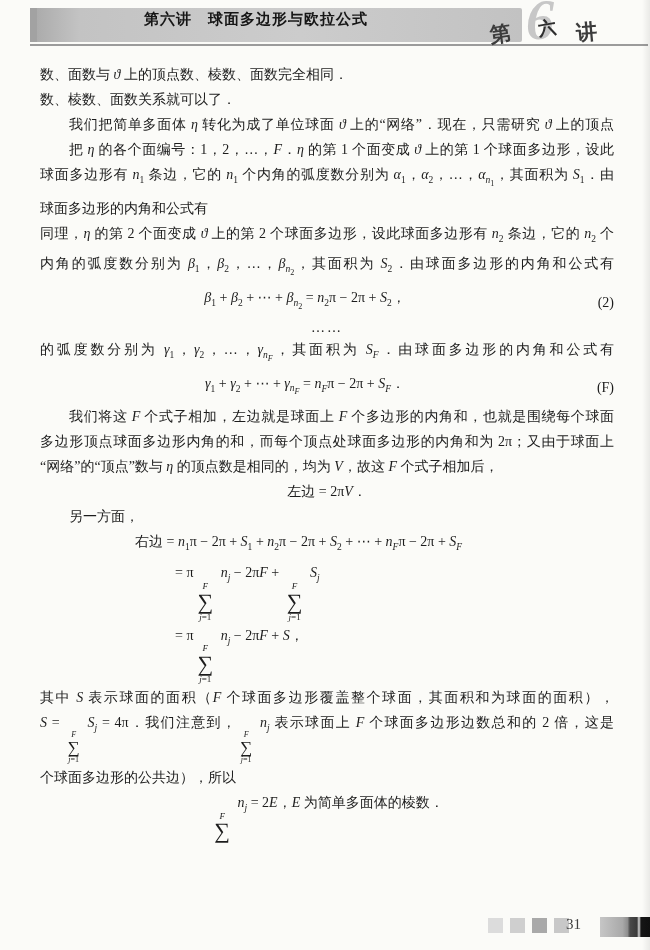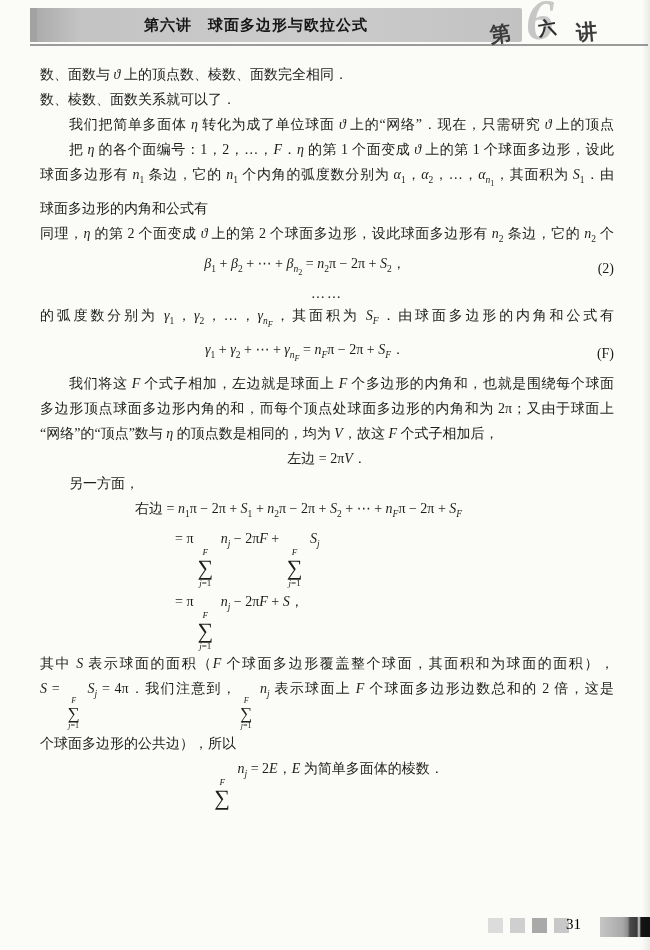--- a/index.html
+++ b/index.html
@@ -3,21 +3,21 @@
 <meta charset="utf-8">
 <style>
   html,body{margin:0;padding:0;}
   body{width:650px;height:950px;position:relative;background:#fbfbf8;overflow:hidden;
        font-family:"Liberation Serif","DejaVu Serif",serif;color:#1c1c1c;}
   
   .band{position:absolute;left:30px;top:8px;width:492px;height:34px;
         background:linear-gradient(90deg,#a8a8a8 0%,#c3c3c3 10%,#cccccc 55%,#c2c2c2 100%);
         border-radius:2px;}
   .band-edge{position:absolute;left:30px;top:8px;width:7px;height:34px;background:#a2a2a2;}
-  .band-title{position:absolute;left:30px;top:8px;width:452px;height:34px;line-height:34px;
+  .band-title{position:absolute;left:30px;top:2px;width:452px;height:34px;line-height:34px;
         text-align:center;font-family:"Liberation Sans","DejaVu Sans",sans-serif;
         font-weight:bold;font-size:15px;color:#161616;letter-spacing:1px;}
   .rule{position:absolute;left:30px;top:44px;width:618px;height:2px;background:#9b9b9b;}
   .stamp{position:absolute;top:0px;right:24px;width:150px;height:54px;}
   .stamp .big{position:absolute;left:50px;top:-12px;font-size:56px;font-style:italic;
         color:#c7c7c7;font-weight:bold;}
   .stamp .pre{position:absolute;left:14px;top:20px;font-size:21px;color:#3c3c3c;
         font-weight:bold;transform:rotate(-8deg);}
   .stamp .mid{position:absolute;left:62px;top:16px;font-size:18px;color:#2e2e2e;
         font-weight:bold;transform:rotate(-10deg);}
@@ -41,21 +41,21 @@
        line-height:1;margin:0 4px;}
   .sum .lim{font-size:9px;line-height:1.1;}
   .sum .sig{font-size:22px;line-height:0.95;}
   .sum.sm{vertical-align:-0.7em;margin:0 3px;}
   .sum.sm .sig{font-size:17px;}
   .sum.sm .lim{font-size:8px;}
   
   .foot-stamps{position:absolute;left:488px;top:918px;display:flex;gap:7px;}
   .foot-stamps .sq{width:15px;height:15px;}
   .sq1{background:#dcdcdc;} .sq2{background:#cfcfcf;} .sq3{background:#a9a9a9;} .sq4{background:#c8c8c8;}
-  .pagenum{position:absolute;left:566px;top:912px;font-size:15px;line-height:25px;color:#000000;}
+  .pagenum{position:absolute;left:566px;top:912px;font-size:15px;line-height:25px;color:#404040;}
   .foot-band{position:absolute;left:600px;top:917px;width:50px;height:20px;
        background:linear-gradient(90deg,#c6c6c6 0%,#a9a9a9 45%,#8f8f8f 55%,#4a4a4a 60%,#3a3a3a 74%,#d9d9d9 78%,#151515 82%,#111 100%);}
   .edge-shadow{position:absolute;right:0;top:0;width:8px;height:950px;
        background:linear-gradient(90deg,rgba(0,0,0,0),rgba(0,0,0,0.07));}
 </style>
 </head>
 <body>
 
 <div class="band"></div>
 <div class="band-edge"></div>
@@ -71,20 +71,21 @@
 <div class="page-body">
   <div class="ln">数、面数与 <i>ϑ</i> 上的顶点数、棱数、面数完全相同．</div>
   <div class="ln">数、棱数、面数关系就可以了．</div>
   <div class="ln just ind">我们把简单多面体 <i>η</i> 转化为成了单位球面 <i>ϑ</i> 上的“网络”．现在，只需研究 <i>ϑ</i> 上的顶点</div>
   <div class="ln just ind">把 <i>η</i> 的各个面编号：1，2，…，<i>F</i>．<i>η</i> 的第 1 个面变成 <i>ϑ</i> 上的第 1 个球面多边形，设此</div>
   <div class="ln just">球面多边形有 <i>n</i><sub>1</sub> 条边，它的 <i>n</i><sub>1</sub> 个内角的弧度数分别为 <i>α</i><sub>1</sub>，<i>α</i><sub>2</sub>，…，<i>α</i><sub><i>n</i><sub>1</sub></sub>，其面积为 <i>S</i><sub>1</sub>．由</div>
   <div class="ln">球面多边形的内角和公式有</div>
 
 
   <div class="ln just">同理，<i>η</i> 的第 2 个面变成 <i>ϑ</i> 上的第 2 个球面多边形，设此球面多边形有 <i>n</i><sub>2</sub> 条边，它的 <i>n</i><sub>2</sub> 个</div>
+  <div class="ln just">内角的弧度数分别为 <i>β</i><sub>1</sub>，<i>β</i><sub>2</sub>，…，<i>β</i><sub><i>n</i><sub>2</sub></sub>，其面积为 <i>S</i><sub>2</sub>．由球面多边形的内角和公式有</div>
 
   <div class="ln eqline">
     <span class="eqc"><i>β</i><sub>1</sub> + <i>β</i><sub>2</sub> + ⋯ + <i>β</i><sub><i>n</i><sub>2</sub></sub> = <i>n</i><sub>2</sub>π − 2π + <i>S</i><sub>2</sub>，</span>
     <span class="eqtag">(2)</span>
   </div>
 
   <div class="ln dots">……</div>
 
   <div class="ln just">的弧度数分别为 <i>γ</i><sub>1</sub>，<i>γ</i><sub>2</sub>，…，<i>γ</i><sub><i>n</i><sub><i>F</i></sub></sub>，其面积为 <i>S</i><sub><i>F</i></sub>．由球面多边形的内角和公式有</div>
 

